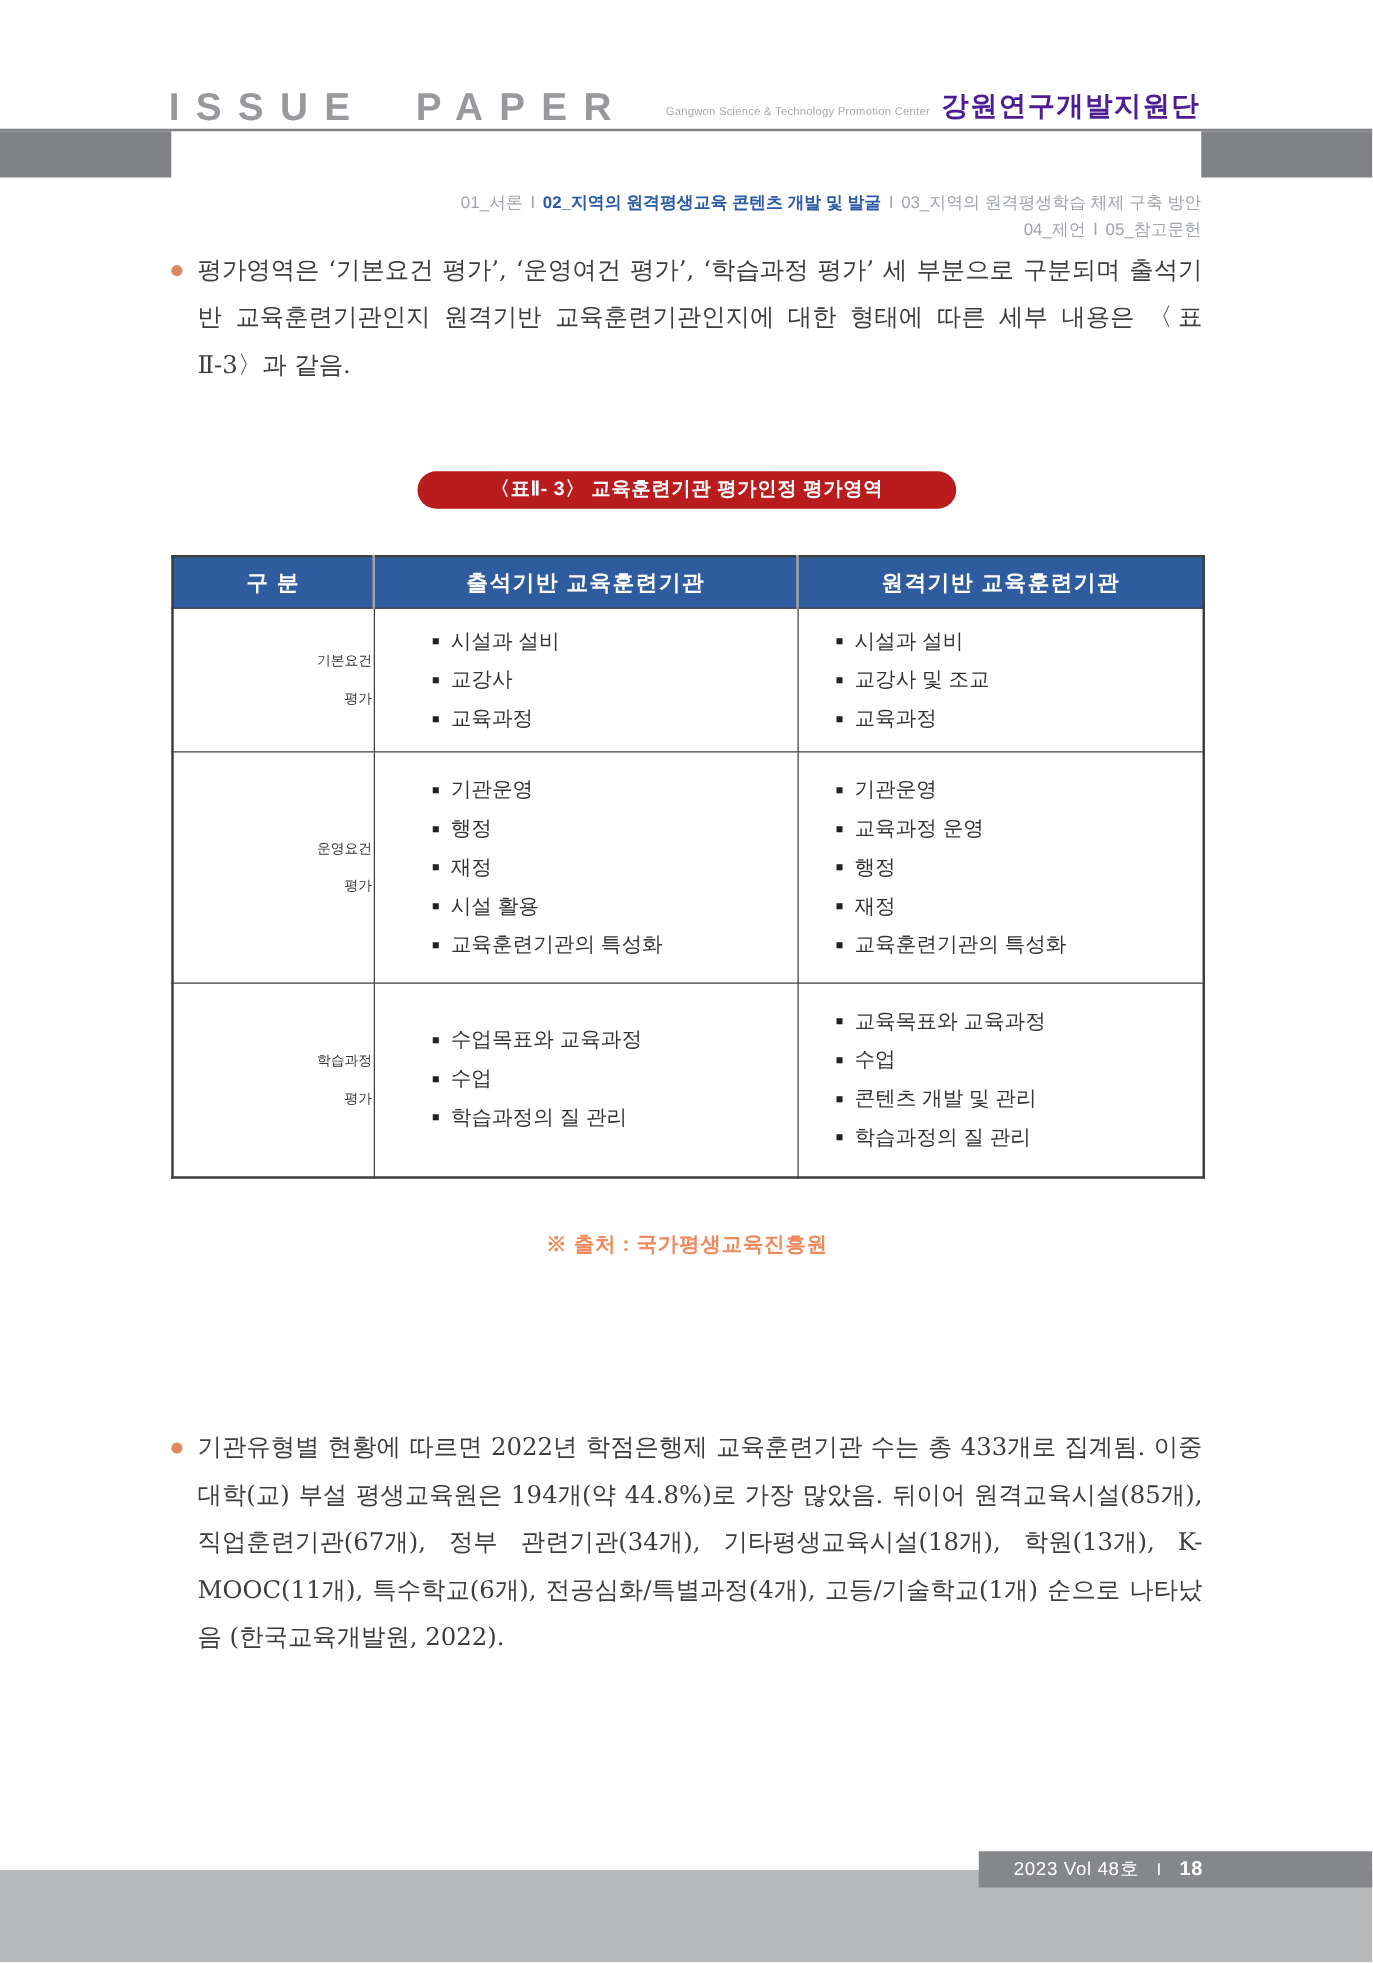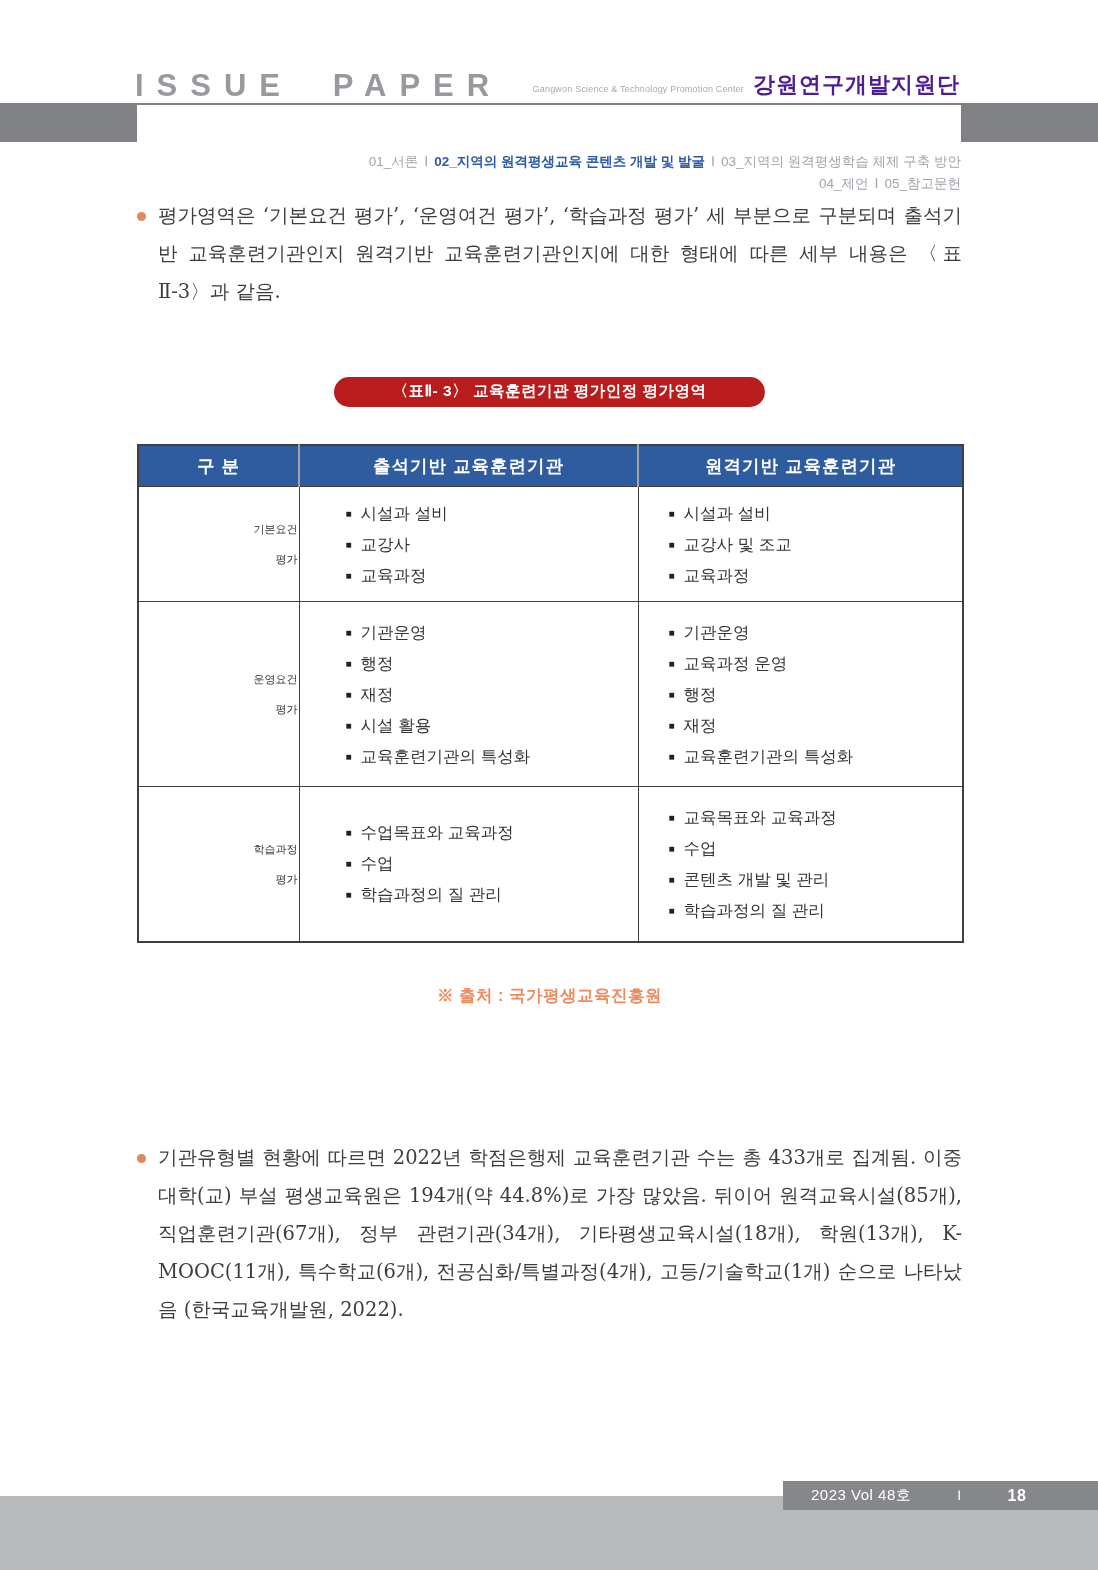--- a/index.html
+++ b/index.html
@@ -122,21 +122,21 @@
 
   
   .footer-strip{
     position:absolute;left:0;top:1496px;width:1098px;height:74px;background:#b8b9bb;
   }
   .footer-bar{
     position:absolute;left:783px;top:1481px;width:315px;height:29px;
     background:#85878a;color:#ffffff;
     display:flex;align-items:center;
     padding-left:28px;box-sizing:border-box;
-    font-size:15px;letter-spacing:.5px;gap:32px;
+    font-size:15px;letter-spacing:.5px;
   }
   .footer-bar .sep{margin:0 14px;font-size:13px;}
   .footer-bar .page-no{font-weight:bold;font-size:16px;}
 </style>
 </head>
 <body>
 
 <div class="page">
 
   <div class="issue-title">ISSUE PAPER</div>

